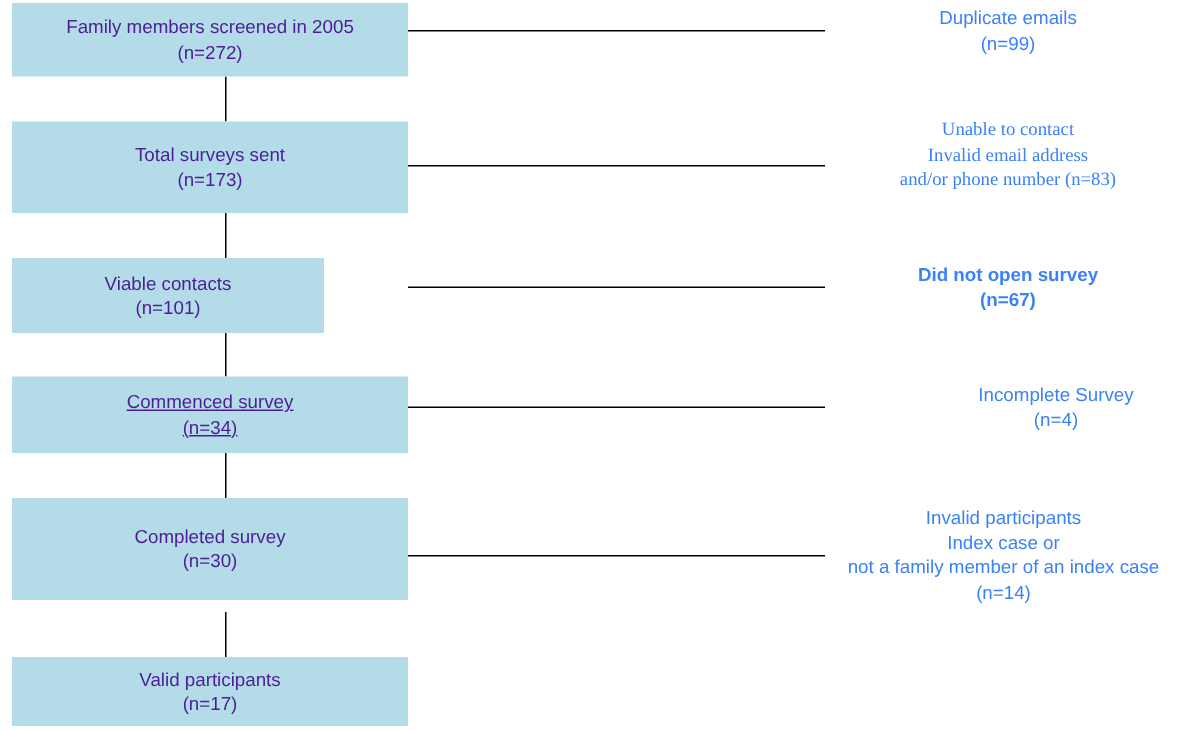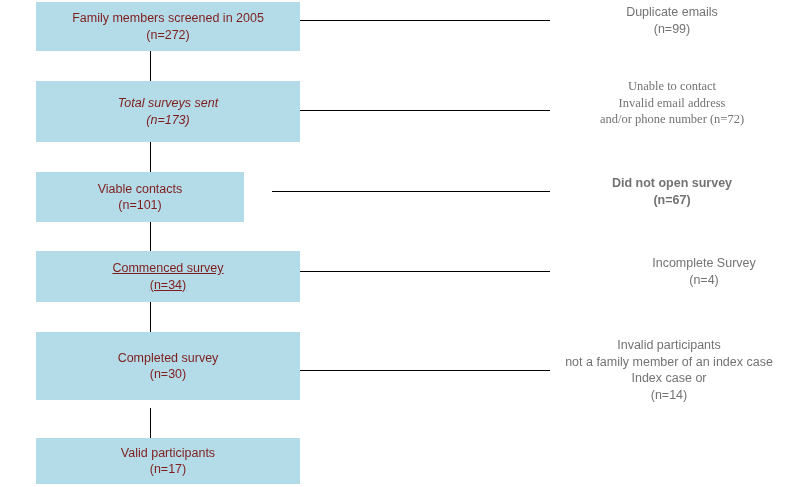--- a/index.html
+++ b/index.html
@@ -22,33 +22,32 @@
     position: absolute;
     background: #b4dce8;
     display: flex;
     flex-direction: column;
     align-items: center;
     justify-content: center;
     box-sizing: border-box;
     text-align: center;
     font-size: 12.5px;
     line-height: 1.32;
-    color: #7f1d1d;
-    margin-left: 28px;
+    color: #4c1d95;
   }
   .node-line {
     display: block;
     white-space: nowrap;
   }
   .side-label {
     position: absolute;
     text-align: center;
     font-size: 12.5px;
     line-height: 1.32;
-    color: #737373;
+    color: #3b82f6;
     box-sizing: border-box;
   }
   .connector-v {
     position: absolute;
     width: 0;
     border-left: 1.4px solid #000000;
   }
   .connector-h {
     position: absolute;
     height: 0;
@@ -70,21 +69,21 @@
   <div class="connector-h" style="left:272px; top:110px; width:278px;"></div>
   <div class="connector-h" style="left:272px; top:191px; width:278px;"></div>
   <div class="connector-h" style="left:272px; top:271px; width:278px;"></div>
   <div class="connector-h" style="left:272px; top:370px; width:278px;"></div>
 
   <div class="node-box" style="left:8px; top:2px; width:264px; height:49px;">
     <span class="node-line">Family members screened in 2005</span>
     <span class="node-line">(n=272)</span>
   </div>
 
-  <div class="node-box" style="left:8px; top:81px; width:264px; height:61px;font-style:italic;">
+  <div class="node-box" style="left:8px; top:81px; width:264px; height:61px;">
     <span class="node-line">Total surveys sent</span>
     <span class="node-line">(n=173)</span>
   </div>
 
   <div class="node-box" style="left:8px; top:172px; width:208px; height:50px;">
     <span class="node-line">Viable contacts</span>
     <span class="node-line">(n=101)</span>
   </div>
 
   <div class="node-box" style="left:8px; top:251px; width:264px; height:51px;text-decoration:underline;">
@@ -103,33 +102,33 @@
   </div>
 
   <div class="side-label" style="left:550px; top:4px; width:244px;">
     <span class="node-line">Duplicate emails</span>
     <span class="node-line">(n=99)</span>
   </div>
 
   <div class="side-label" style="left:550px; top:78px; width:244px;font-family:Liberation Serif, serif;">
     <span class="node-line">Unable to contact</span>
     <span class="node-line">Invalid email address</span>
-    <span class="node-line">and/or phone number (n=72)</span>
+    <span class="node-line">and/or phone number (n=83)</span>
   </div>
 
   <div class="side-label" style="left:550px; top:175px; width:244px;font-weight:bold;">
     <span class="node-line">Did not open survey</span>
     <span class="node-line">(n=67)</span>
   </div>
 
   <div class="side-label" style="left:582px; top:255px; width:244px;">
     <span class="node-line">Incomplete Survey</span>
     <span class="node-line">(n=4)</span>
   </div>
 
   <div class="side-label" style="left:540px; top:337px; width:258px;">
     <span class="node-line">Invalid participants</span>
+    <span class="node-line">Index case or</span>
     <span class="node-line">not a family member of an index case</span>
-    <span class="node-line">Index case or</span>
     <span class="node-line">(n=14)</span>
   </div>
 
 </div>
 
 </body></html>

